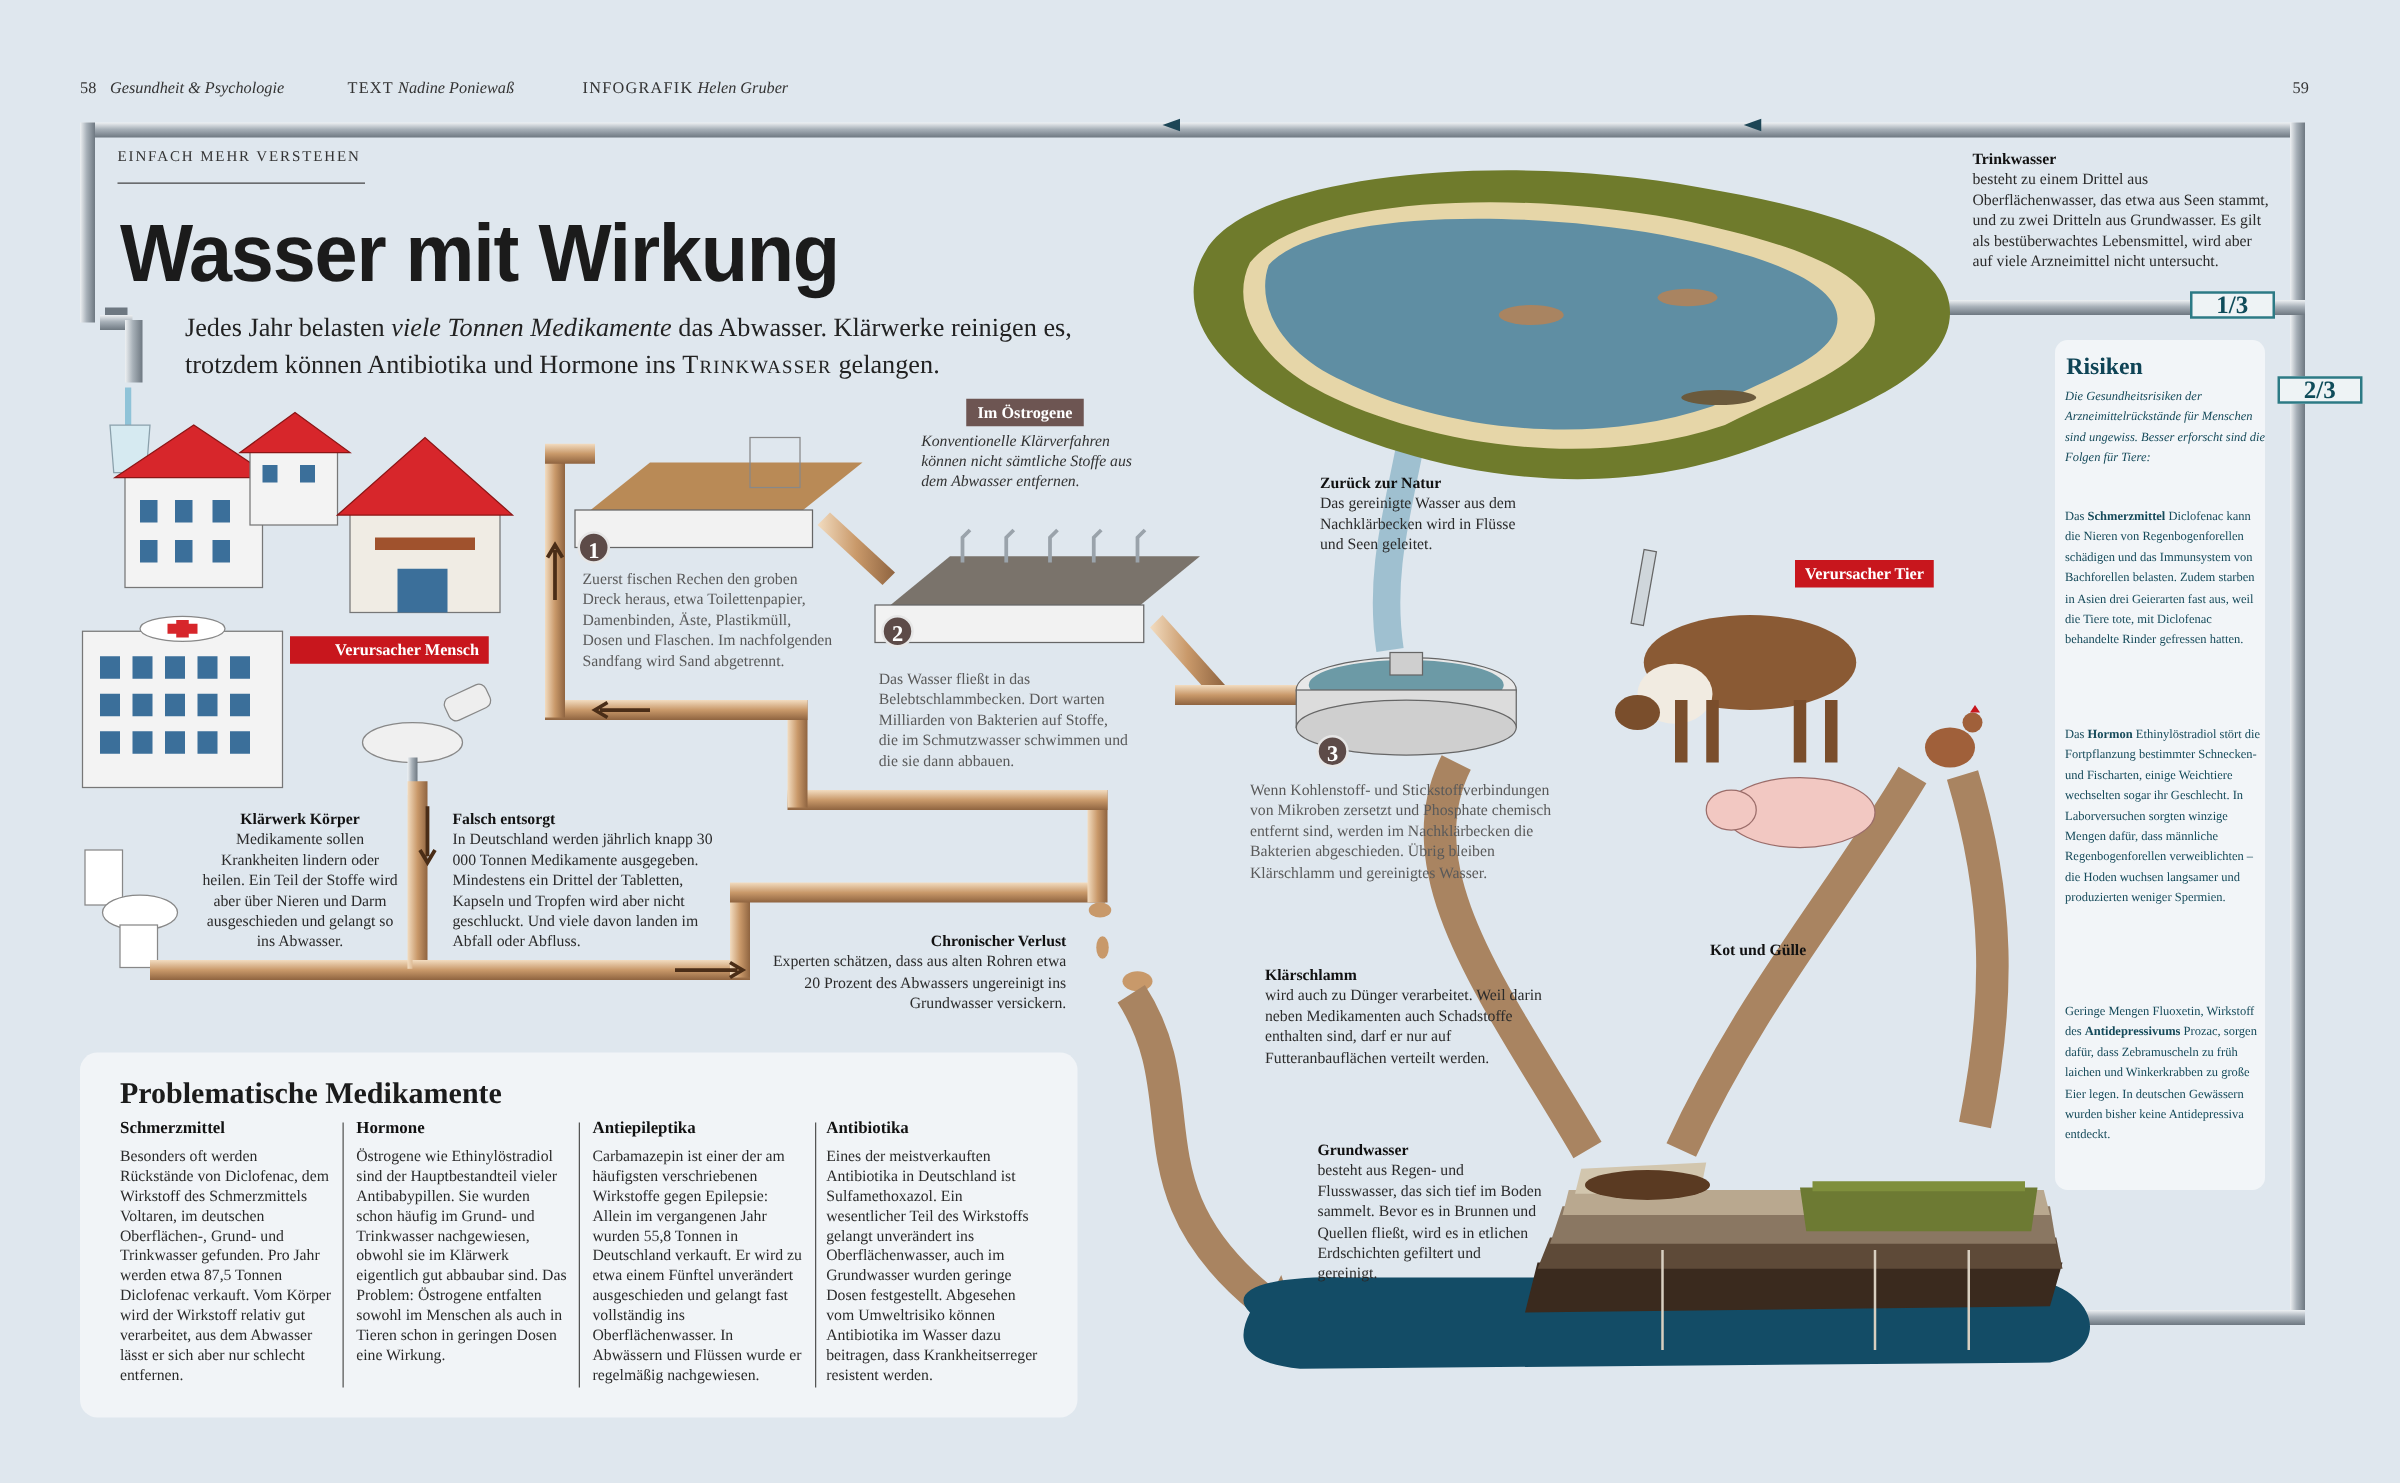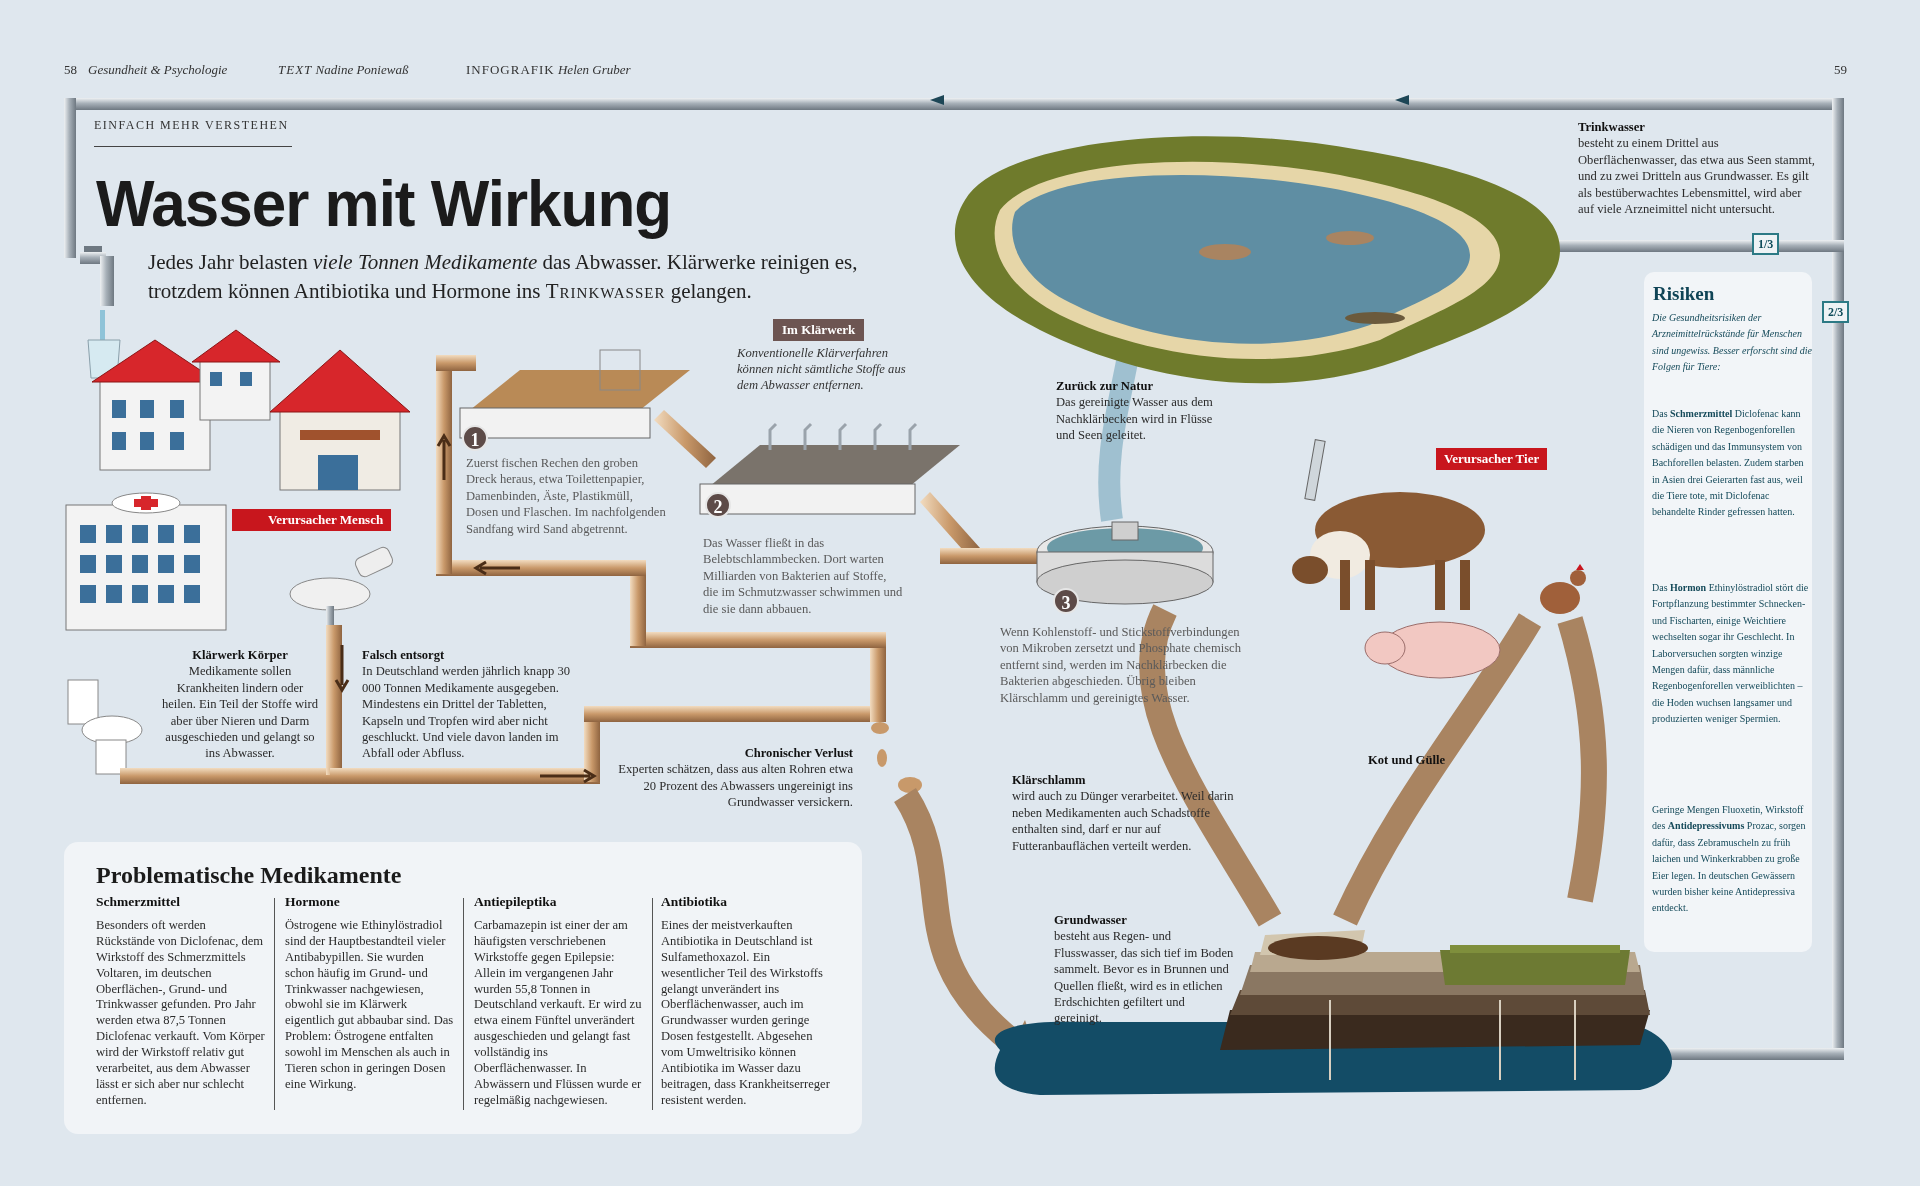--- a/index.html
+++ b/index.html
@@ -24,21 +24,21 @@
   .step { width: 26px; height: 26px; border-radius: 50%; background: #5d4b48; color: #fff; font-weight: bold; font-size: 18px; text-align: center; line-height: 26px; border: 2px solid #e6e6e6; }
   .panel { left: 64px; top: 842px; width: 798px; height: 292px; background: #f1f4f7; border-radius: 14px; }
   .panel-title { left: 96px; top: 862px; font-weight: bold; font-size: 24px; color: #1b1b1b; }
   .col { top: 894px; width: 170px; font-size: 12.6px; line-height: 15.9px; color: #2b2b2b; }
   .col h4 { font-size: 13.5px; font-weight: bold; margin-bottom: 8px; color: #111; }
   .col-rule { top: 898px; width: 1px; height: 212px; background: #555; }
   .risk { left: 1644px; top: 272px; width: 168px; height: 680px; background: #f2f5f8; border-radius: 10px; }
   .risk-title { left: 1653px; top: 283px; font-weight: bold; font-size: 19px; color: #0f4456; }
   .risk-text { left: 1652px; width: 160px; font-size: 10px; line-height: 16.4px; color: #154a5a; }
   .risk-text i { font-style: italic; }
-  .frac { background: #eef3f5; border: 2px solid #2c7a85; color: #0f4c5a; font-weight: bold; font-size: 12px; padding: 0 4px; line-height: 18px; }
+  .frac { background: #eef3f5; border: 2px solid #2c7a85; color: #0f4c5a; font-weight: bold; font-size: 20px; padding: 0 19px; line-height: 18px; }
   svg { position: absolute; left: 0; top: 0; }
 </style>
 </head>
 <body>
 
 <svg width="1920" height="1186">
   <defs>
     <linearGradient id="steelH" x1="0" y1="0" x2="0" y2="1">
       <stop offset="0" stop-color="#eef1f3"></stop>
         <stop offset="0.45" stop-color="#a7b0b8"></stop>
@@ -249,39 +249,39 @@
         <path d="M1330 1000 v80"></path>
         <path d="M1500 1000 v80"></path>
         <path d="M1575 1000 v80"></path>
       </g>
   </g>
 </svg>
 
 <div class="abs runner" style="left:64px;">58</div>
 <div class="abs runner" style="left:88px;"><i>Gesundheit &amp; Psychologie</i></div>
 <div class="abs runner" style="left:278px;">
-  <span style="letter-spacing:1px;font-style:italic;">TEXT</span>
+  <span style="letter-spacing:1px;">TEXT</span>
   <i>Nadine Poniewaß</i>
 </div>
 <div class="abs runner" style="left:466px;">
   <span style="letter-spacing:1px;">INFOGRAFIK</span>
   <i>Helen Gruber</i>
 </div>
 <div class="abs runner" style="left:1834px;">59</div>
 
 <div class="abs kicker">EINFACH MEHR VERSTEHEN</div>
 <div class="abs kicker-rule"></div>
 <div class="abs title">Wasser mit Wirkung</div>
 <div class="abs lead">
   <span>Jedes Jahr belasten </span><i>viele Tonnen Medikamente</i><span> das Abwasser. Klärwerke reinigen es, trotzdem können Antibiotika und Hormone ins </span><span class="sc">Trinkwasser</span><span> gelangen.</span>
 </div>
 
 <div class="abs tag-red" style="left:232px; top:509px;padding-left:36px;">Verursacher Mensch</div>
 <div class="abs tag-red" style="left:1436px; top:448px;">Verursacher Tier</div>
-<div class="abs tag-brown" style="left:773px; top:319px;">Im Klärwerk</div>
+<div class="abs tag-brown" style="left:773px; top:319px;">Im Östrogene</div>
 <div class="abs italic-note" style="left:737px; top:345px; width:180px;">Konventionelle Klärverfahren können nicht sämtliche Stoffe aus dem Abwasser entfernen.</div>
 
 <div class="abs step" style="left:462px; top:425px;">1</div>
 <div class="abs block gray" style="left:466px; top:455px; width:200px;">Zuerst fischen Rechen den groben Dreck heraus, etwa Toilettenpapier, Damenbinden, Äste, Plastikmüll, Dosen und Flaschen. Im nachfolgenden Sandfang wird Sand abgetrennt.</div>
 <div class="abs step" style="left:705px; top:492px;">2</div>
 <div class="abs block gray" style="left:703px; top:535px; width:200px;">Das Wasser fließt in das Belebtschlammbecken. Dort warten Milliarden von Bakterien auf Stoffe, die im Schmutzwasser schwimmen und die sie dann abbauen.</div>
 <div class="abs step" style="left:1053px; top:588px;">3</div>
 <div class="abs block gray" style="left:1000px; top:624px; width:245px;">Wenn Kohlenstoff- und Stickstoffverbindungen von Mikroben zersetzt und Phosphate chemisch entfernt sind, werden im Nachklärbecken die Bakterien abgeschieden. Übrig bleiben Klärschlamm und gereinigtes Wasser.</div>
 
 <div class="abs block" style="left:160px; top:647px; width:160px;text-align:center;">

